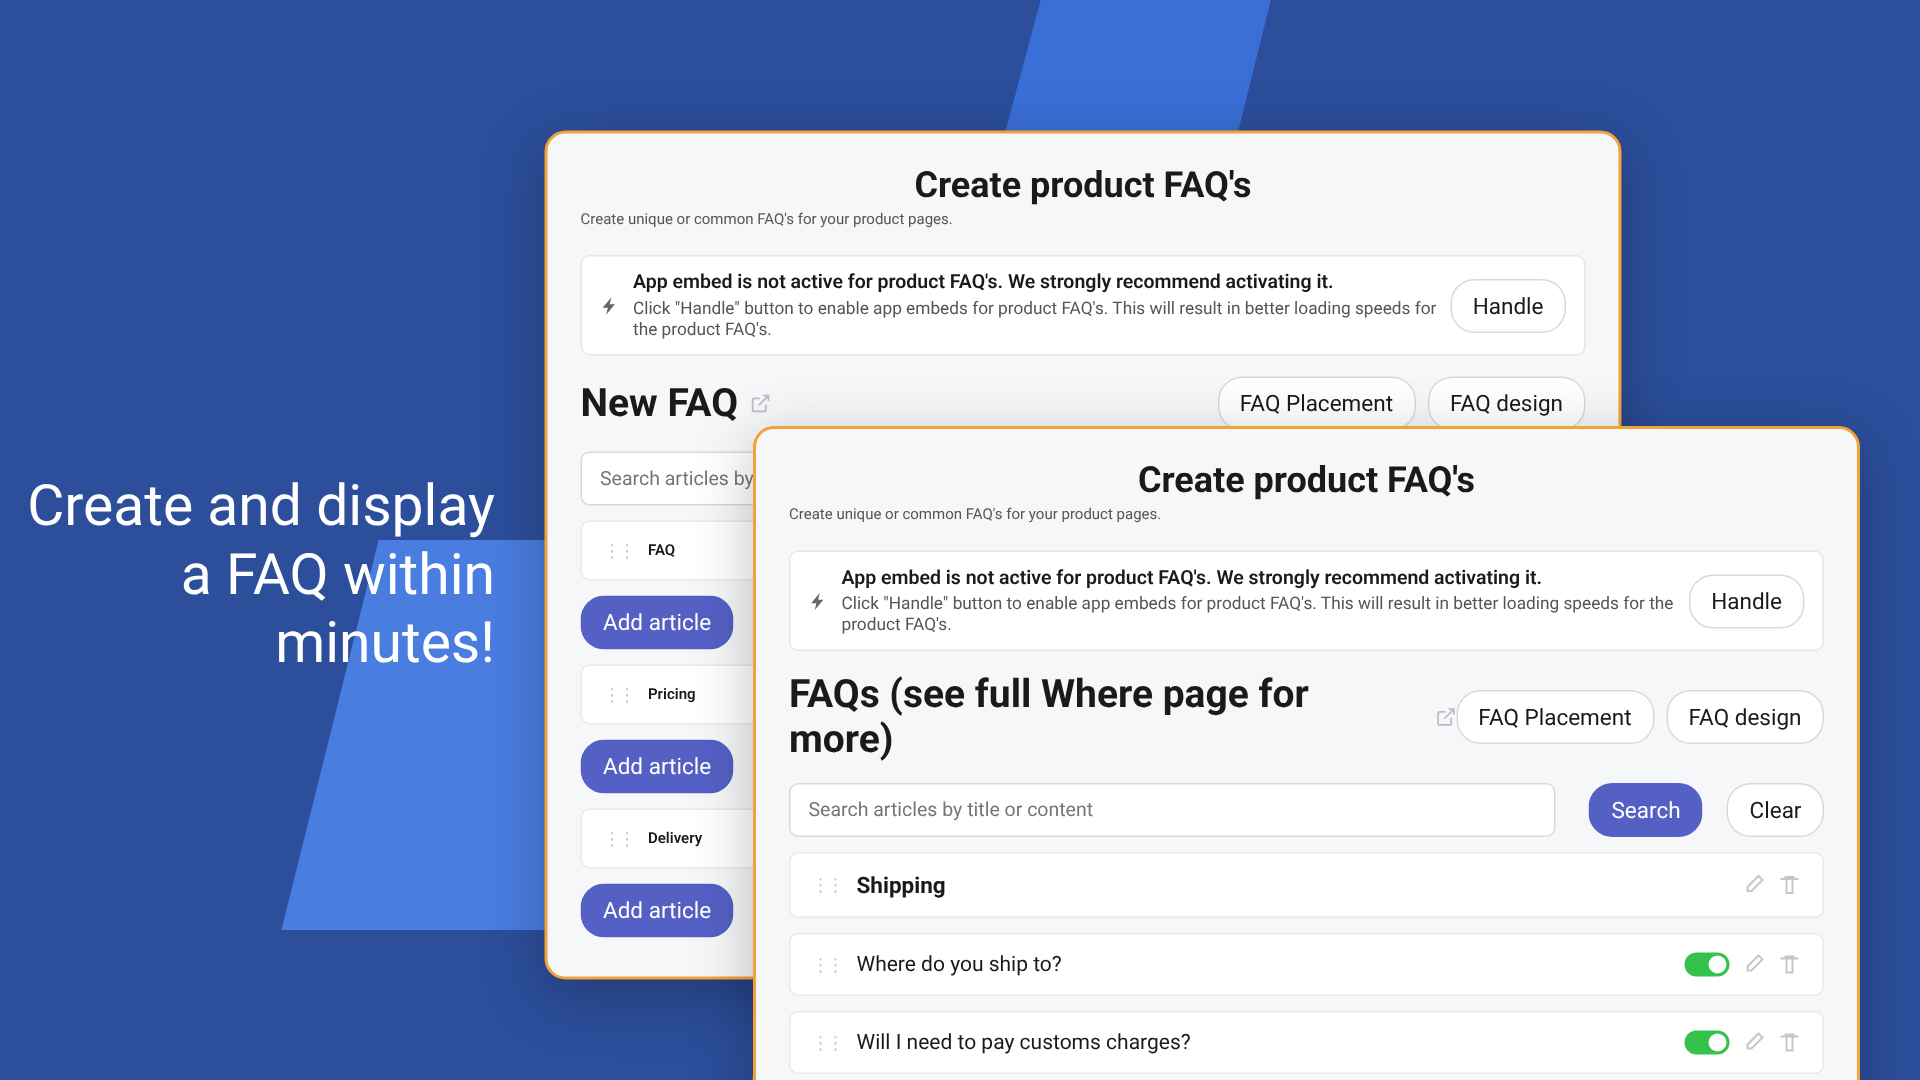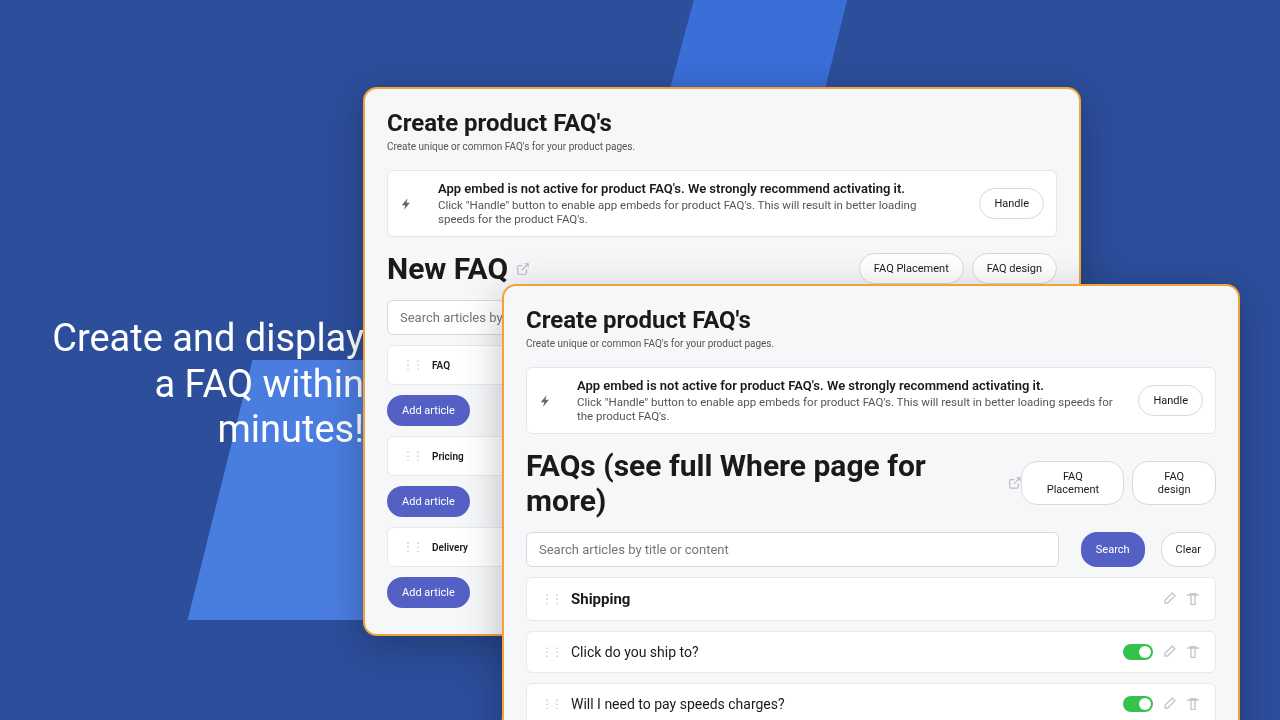--- a/index.html
+++ b/index.html
@@ -4,38 +4,38 @@
 <style>
 * { box-sizing: border-box; margin: 0; padding: 0; font-family: -apple-system, BlinkMacSystemFont, "Segoe UI", Roboto, sans-serif; }
 body { width: 1280px; height: 720px; overflow: hidden; position: relative; background: #3a6fd8; }
 
 
 .bg { position: absolute; inset: 0; background: #3a6fd8; overflow: hidden; }
 .bg::before { content: ""; position: absolute; left: -200px; top: -100px; width: 800px; height: 900px; background: #2c4e9b; transform: skewX(-15deg); }
 .bg::after { content: ""; position: absolute; right: -260px; top: -100px; width: 780px; height: 900px; background: #2c4e9b; transform: skewX(-14deg); }
 .bg-accent { position: absolute; left: 220px; top: 360px; width: 200px; height: 260px; background: #4a7de0; transform: skewX(-14deg); z-index: 0; }
 
-.tagline { position: absolute; left: 44px; top: 316px; width: 320px; color: #fff; font-size: 38px; line-height: 1.2; font-weight: 400; text-align: right; z-index: 2; }
+.tagline { position: absolute; left: 10px; top: 316px; width: 320px; color: #fff; font-size: 38px; line-height: 1.2; font-weight: 400; text-align: right; z-index: 2; }
 
 .card { position: absolute; background: #f6f7f9; border-radius: 14px; box-shadow: 0 10px 40px rgba(0,0,0,.25); border: 2px solid #f3a23a; z-index: 3; }
 
-.card h2 { font-size: 24px; font-weight: 700; color: #1a1a1a; }
+.card h2 { font-size: 24px; font-weight: 700; color: #1a1a1a; text-align: center; }
 .card .sub { color: #555; font-size: 10px; margin-top: 4px; }
 
-.banner { display: flex; align-items: center; gap: 24px; background: #fff; border: 1px solid #e5e6ea; border-radius: 6px; padding: 10px 12px; margin-top: 18px; }
+.banner { display: flex; align-items: center; gap: 8px; background: #fff; border: 1px solid #e5e6ea; border-radius: 6px; padding: 10px 12px; margin-top: 18px; }
 .banner .bolt { width: 14px; height: 14px; flex: 0 0 14px; color: #666; }
 .banner-text { flex: 1; font-size: 13px; color: #1a1a1a; }
 .banner-text .bold { font-weight: 600; }
 .banner-text .small { font-size: 11.5px; color: #555; margin-top: 2px; display: block; }
 
 .section-row { display: flex; align-items: center; margin-top: 14px; }
-.section-title { font-size: 30px; font-weight: 700; color: #1a1a1a; display: flex; align-items: center; gap: 8px; }
+.section-title { font-size: 26px; font-weight: 700; color: #1a1a1a; display: flex; align-items: center; gap: 8px; }
 .spacer { flex: 1; }
 
-.btn { display: inline-flex; align-items: center; justify-content: center; padding: 8px 14px; border-radius: 16px; font-size: 11px; cursor: pointer; border: 1px solid transparent; background: #fff; color: #1a1a1a; }
+.btn { display: inline-flex; align-items: center; justify-content: center; padding: 8px 14px; border-radius: 16px; font-size: 15px; cursor: pointer; border: 1px solid transparent; background: #fff; color: #1a1a1a; }
 .btn.outline { border-color: #d7d9df; }
 .btn.primary { background: #5560c5; color: #fff; }
 .btn.primary-dark { background: #5560c5; color: #ffffff; }
 .btn + .btn { margin-left: 8px; }
 
 .searchbar { display: flex; margin-top: 14px; }
 .searchbar input { flex: 1; border: 1px solid #d7d9df; border-radius: 6px; padding: 9px 12px; font-size: 13px; color: #333; background: #fff; }
 .searchbar-btns { display: flex; gap: 8px; margin-left: 8px; padding-left: 14px; }
 
 .list-row { background: #fff; border: 1px solid #e8e9ed; border-radius: 6px; margin-top: 10px; padding: 12px 14px; display: flex; align-items: center; gap: 10px; }
@@ -166,35 +166,35 @@
           <path d="M17 3l4 4-11 11H6v-4z"></path>
         </svg>
       <svg class="trash-icon" viewBox="0 0 24 24" fill="none" stroke="currentColor" stroke-width="2">
           <path d="M3 6h18M8 6V4h8v2m-1 0v14H9V6"></path>
         </svg>
     </div>
   </div>
 
   <div class="b-row">
     <span class="drag">⋮⋮</span>
-    <span class="b-q">Click do you ship to?</span>
+    <span class="b-q">Where do you ship to?</span>
     <div class="right-icons">
       <div class="toggle"></div>
       <svg class="edit-icon" viewBox="0 0 24 24" fill="none" stroke="currentColor" stroke-width="2">
           <path d="M17 3l4 4-11 11H6v-4z"></path>
         </svg>
       <svg class="trash-icon" viewBox="0 0 24 24" fill="none" stroke="currentColor" stroke-width="2">
           <path d="M3 6h18M8 6V4h8v2m-1 0v14H9V6"></path>
         </svg>
     </div>
   </div>
 
   <div class="b-row">
     <span class="drag">⋮⋮</span>
-    <span class="b-q">Will I need to pay speeds charges?</span>
+    <span class="b-q">Will I need to pay customs charges?</span>
     <div class="right-icons">
       <div class="toggle"></div>
       <svg class="edit-icon" viewBox="0 0 24 24" fill="none" stroke="currentColor" stroke-width="2">
           <path d="M17 3l4 4-11 11H6v-4z"></path>
         </svg>
       <svg class="trash-icon" viewBox="0 0 24 24" fill="none" stroke="currentColor" stroke-width="2">
           <path d="M3 6h18M8 6V4h8v2m-1 0v14H9V6"></path>
         </svg>
     </div>
   </div>

